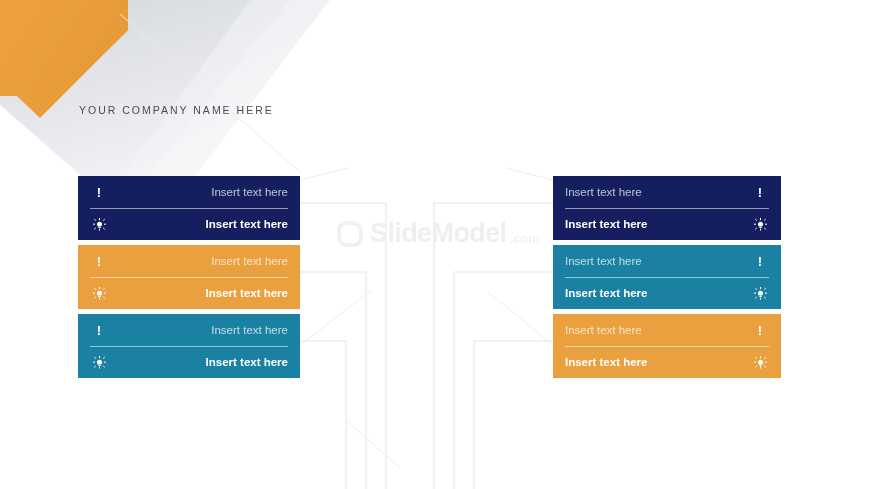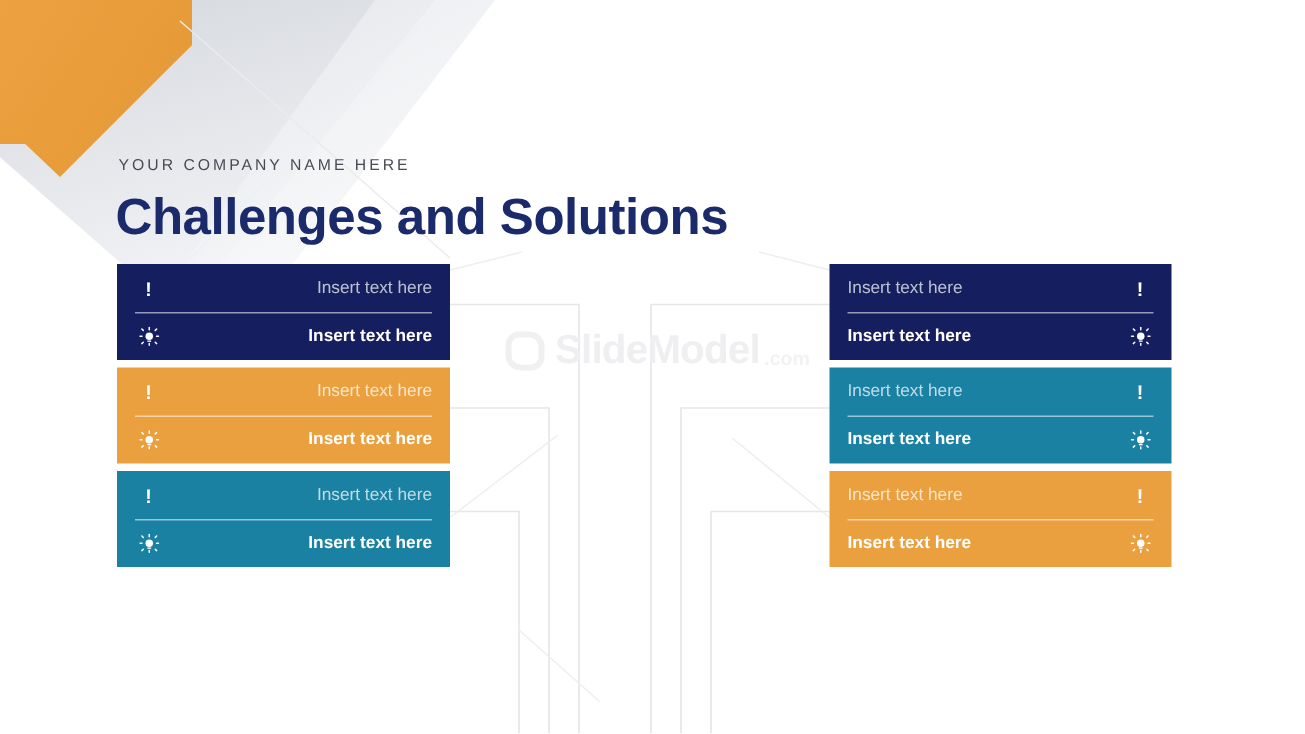--- a/index.html
+++ b/index.html
@@ -170,21 +170,20 @@
     <polygon points="250,0 330,0 150,235 108,196" fill="url(#grayGrad2)" opacity="0.85"></polygon>
 
     <polygon points="0,0 128,0 128,30 60,96 0,96" fill="url(#orangeGrad)"></polygon>
     <polygon points="0,0 128,30 40,118 0,80" fill="url(#orangeGrad)"></polygon>
 
     <line x1="120" y1="14" x2="300" y2="172" stroke="#e9ebef" stroke-width="1"></line>
     <line x1="296" y1="0" x2="100" y2="200" stroke="#eef0f3" stroke-width="1"></line>
   </svg>
 
   <div class="kicker">YOUR COMPANY NAME HERE</div>
-  <div class="slide-title">Challenges and Solutions</div>
 
   <svg class="lines" width="870" height="489" viewBox="0 0 870 489">
     <g fill="none" stroke="#e4e6e9" stroke-width="1.1">
 
       <path d="M300,203 H386 V489"></path>
       <path d="M300,272 H366 V489"></path>
       <path d="M300,341 H346 V489"></path>
 
       <path d="M553,203 H434 V489"></path>
       <path d="M553,272 H454 V489"></path>

